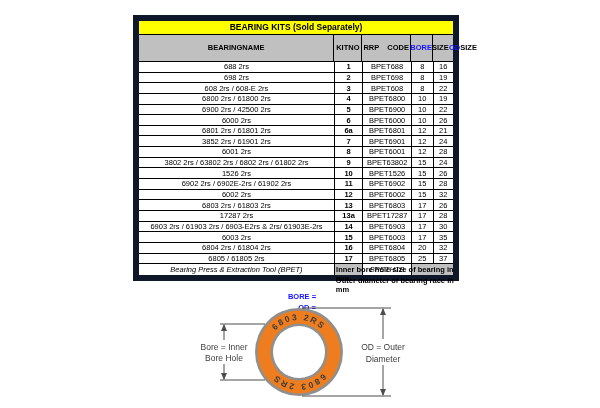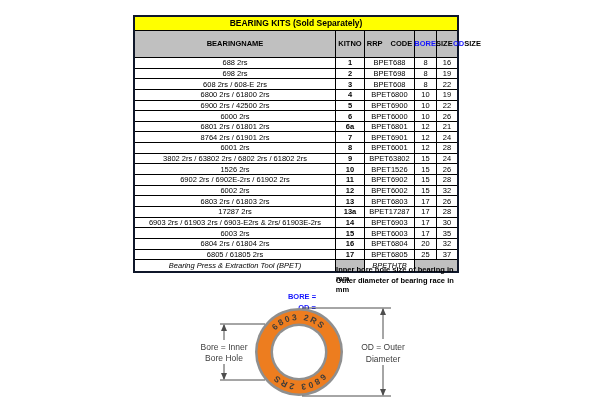--- a/index.html
+++ b/index.html
@@ -5,21 +5,21 @@
   html,body{margin:0;padding:0;}
   body{
     width:600px;height:408px;position:relative;overflow:hidden;
     background:#ffffff;
     font-family:"Liberation Sans",sans-serif;
     color:#000;
   }
   
   .kits-table{
     position:absolute;left:133px;top:15px;width:326px;
-    border:2px solid #0f172a;box-sizing:border-box;background:#fff;
+    border:6px solid #0f172a;box-sizing:border-box;background:#fff;
   }
   .title-row{
     background:#FFFF00;height:13px;line-height:13px;
     text-align:center;font-weight:bold;font-size:8.5px;
     border-bottom:1px solid #000;
   }
   .thead{display:flex;background:#C0C0C0;height:26px;border-bottom:1px solid #000;}
   .hcell{
     display:flex;align-items:center;justify-content:center;
     font-weight:bold;font-size:7.5px;line-height:9.5px;
@@ -125,21 +125,21 @@
         <div class="cell c-od">26</div>
       </div>
       <div class="trow">
         <div class="cell c-name">6801 2rs / 61801 2rs</div>
         <div class="cell c-kit">6a</div>
         <div class="cell c-code">BPET6801</div>
         <div class="cell c-bore">12</div>
         <div class="cell c-od">21</div>
       </div>
       <div class="trow">
-        <div class="cell c-name">8764 2rs / 61901 2rs</div>
+        <div class="cell c-name">3852 2rs / 61901 2rs</div>
         <div class="cell c-kit">7</div>
         <div class="cell c-code">BPET6901</div>
         <div class="cell c-bore">12</div>
         <div class="cell c-od">24</div>
       </div>
       <div class="trow">
         <div class="cell c-name">6001 2rs</div>
         <div class="cell c-kit">8</div>
         <div class="cell c-code">BPET6001</div>
         <div class="cell c-bore">12</div>

